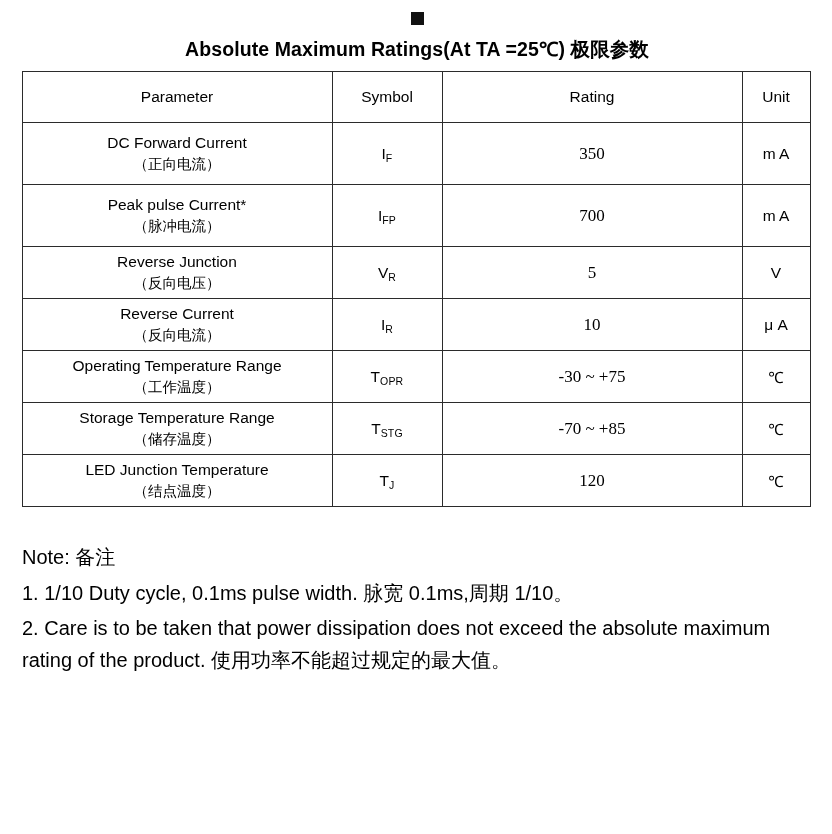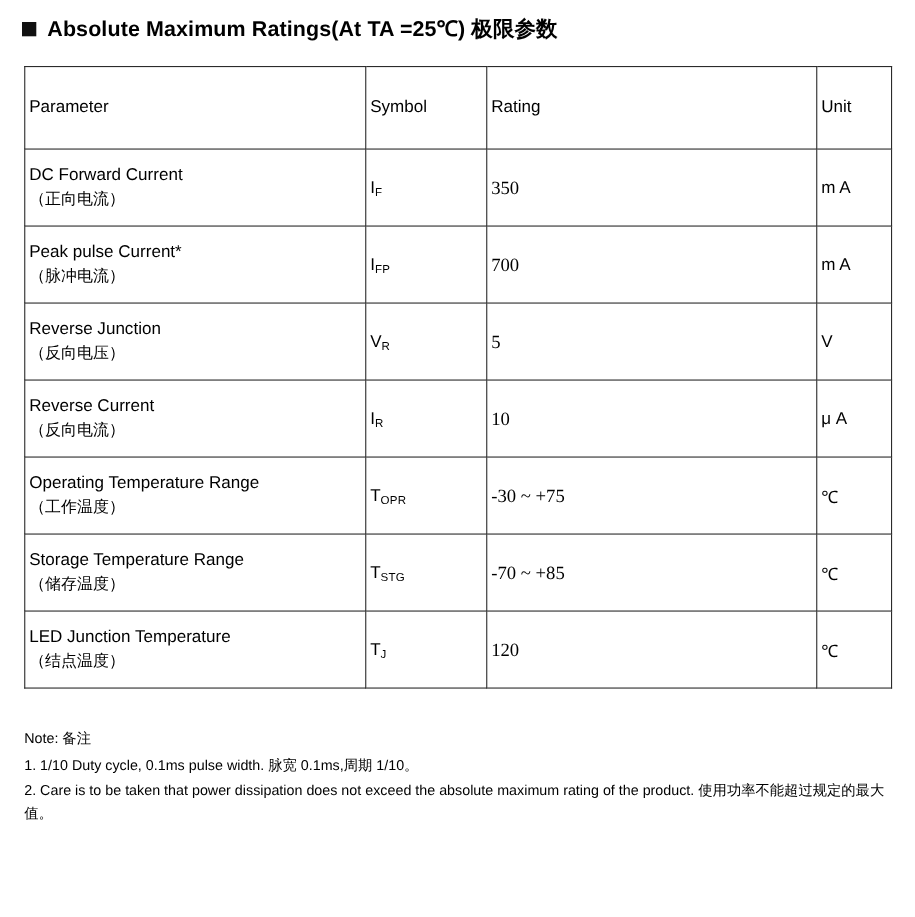--- a/index.html
+++ b/index.html
@@ -19,21 +19,22 @@
     width: 832px;
     height: 834px;
     box-sizing: border-box;
     padding: 8px 18px 0 18px;
   }
   
   .heading {
     display: flex;
     align-items: center;
     gap: 10px;
-    margin: 4px 0 20px 2px;
+    margin: 4px 0 8px 2px;
+    flex-direction: column;
   }
   .heading-marker {
     width: 13px;
     height: 13px;
     background: #111111;
     flex: 0 0 auto;
     display: inline-block;
   }
   .heading-text {
     font-size: 19.5px;
@@ -44,23 +45,23 @@
   }
   
   table.ratings {
     border-collapse: collapse;
     width: 788px;
     margin: 0 auto;
     table-layout: fixed;
   }
   table.ratings td, table.ratings th {
     border: 1px solid #2b2b2b;
-    text-align: left;
+    text-align: center;
     vertical-align: middle;
-    padding: 12px 4px;
+    padding: 0 4px;
     margin-left: 20px;
   }
   table.ratings thead th {
     font-weight: 400;
     font-size: 15.5px;
     height: 50px;
   }
   .col-param { width: 310px; }
   .col-symbol { width: 110px; }
   .col-rating { width: 300px; }
@@ -90,21 +91,21 @@
     font-family: Liberation Serif, serif;
   }
   td.unit {
     font-size: 15.5px;
   }
   .row-tall { height: 62px; }
   .row-short { height: 52px; }
   
   .notes {
     margin: 34px 6px 0 4px;
-    font-size: 13px;
+    font-size: 20px;
     line-height: 1.62;
   }
   .notes .note-line {
     margin: 0 0 2px 0;
   }
   .notes .note-title {
     margin-bottom: 4px;
   }
 </style>
 </head>

